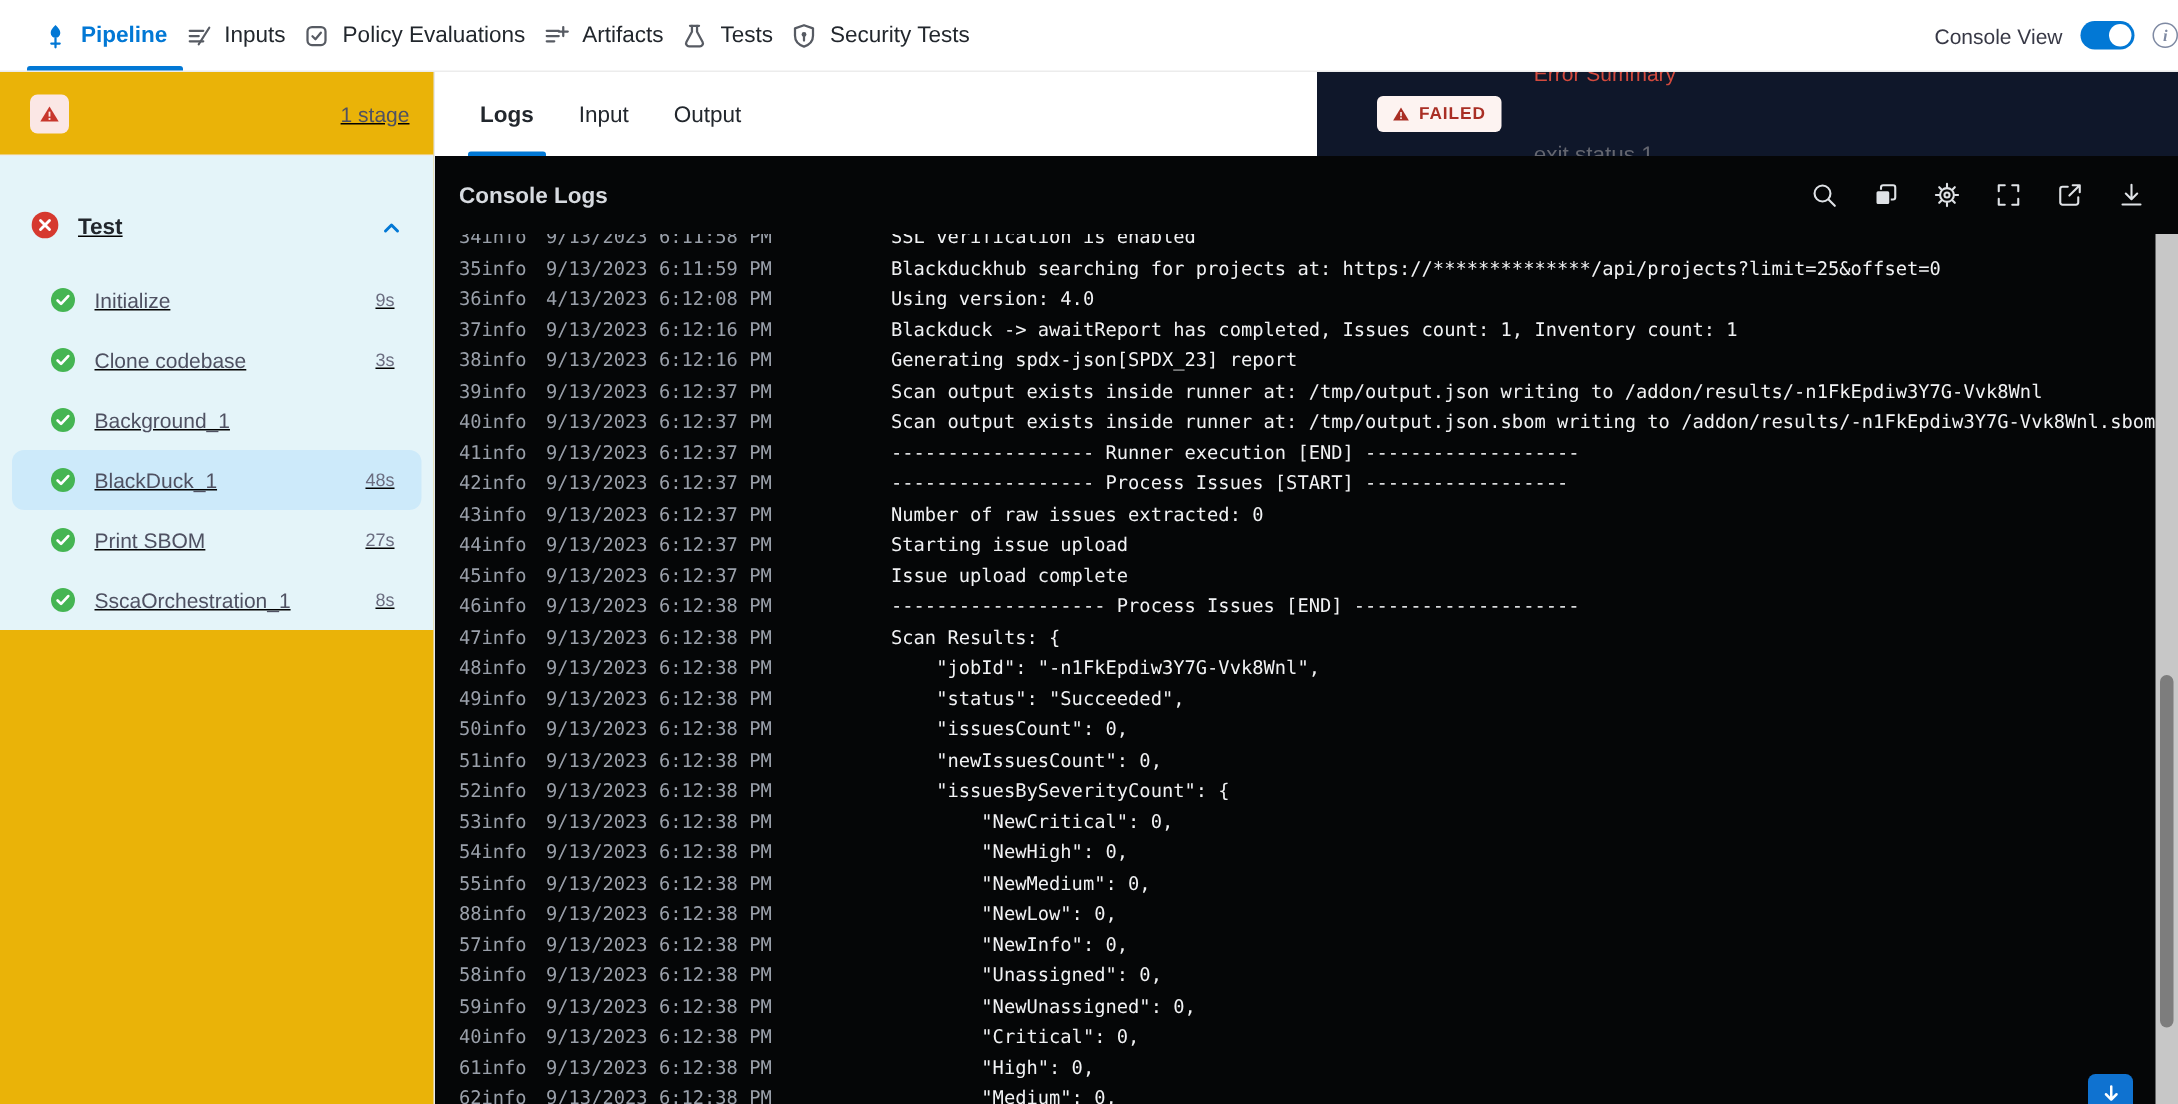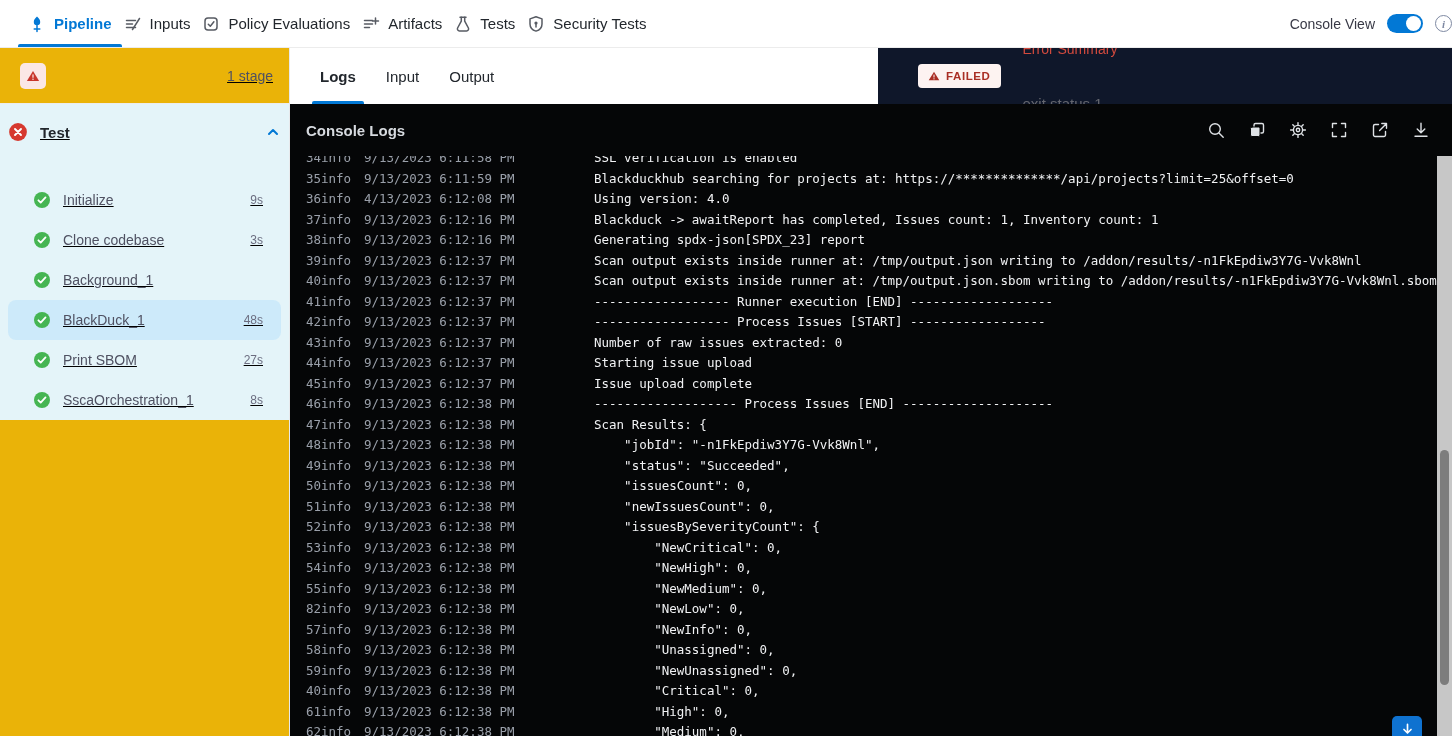--- a/index.html
+++ b/index.html
@@ -32,22 +32,22 @@
 
   
   .sidebar { position:absolute; top:48px; left:0; width:290px; bottom:0; background:#eab308;
     border-right:1px solid #e7e9ec; z-index:4;text-decoration:underline; }
   .sidebar-top { height:56px; display:flex; align-items:center; padding:0 16px 0 20px;
     border-bottom:1px solid #ececec; }
   .warn-chip { width:26px; height:26px; border-radius:5px; background:#fbe7e5;
     display:flex; align-items:center; justify-content:center; }
   .stage-count { margin-left:auto; font-size:14px; color:#4f5162; }
   .stage-section { background:#e4f4f9; }
-  .stage-header { height:56px; display:flex; align-items:center; gap:12px;
-    padding:0 8px; cursor:pointer; }
+  .stage-header { height:56px; display:flex; align-items:flex-end; gap:12px;
+    padding:0 20px; cursor:pointer; }
   .stage-name { font-size:15px; color:#22272d; font-weight:bold; flex:1; }
   .steps { padding:20px 8px 0 8px; }
   .step { height:40px; border-radius:8px; display:flex; align-items:center; gap:12px;
     padding:0 18px 0 25px; cursor:pointer; }
   .step.selected { background:#cdeafa; }
   .step-label { font-size:14px; color:#4f5162; flex:1; }
   .step-duration { font-size:12px; color:#6b6d80; }
 
   
   .main { position:absolute; top:48px; left:290px; right:0; bottom:0; }
@@ -319,21 +319,21 @@
           <div class="log-line"><span class="log-ln">46</span><span class="log-lvl">info</span><span class="log-ts">9/13/2023 6:12:38 PM</span><span class="log-msg">------------------- Process Issues [END] --------------------</span></div>
           <div class="log-line"><span class="log-ln">47</span><span class="log-lvl">info</span><span class="log-ts">9/13/2023 6:12:38 PM</span><span class="log-msg">Scan Results: {</span></div>
           <div class="log-line"><span class="log-ln">48</span><span class="log-lvl">info</span><span class="log-ts">9/13/2023 6:12:38 PM</span><span class="log-msg">    "jobId": "-n1FkEpdiw3Y7G-Vvk8Wnl",</span></div>
           <div class="log-line"><span class="log-ln">49</span><span class="log-lvl">info</span><span class="log-ts">9/13/2023 6:12:38 PM</span><span class="log-msg">    "status": "Succeeded",</span></div>
           <div class="log-line"><span class="log-ln">50</span><span class="log-lvl">info</span><span class="log-ts">9/13/2023 6:12:38 PM</span><span class="log-msg">    "issuesCount": 0,</span></div>
           <div class="log-line"><span class="log-ln">51</span><span class="log-lvl">info</span><span class="log-ts">9/13/2023 6:12:38 PM</span><span class="log-msg">    "newIssuesCount": 0,</span></div>
           <div class="log-line"><span class="log-ln">52</span><span class="log-lvl">info</span><span class="log-ts">9/13/2023 6:12:38 PM</span><span class="log-msg">    "issuesBySeverityCount": {</span></div>
           <div class="log-line"><span class="log-ln">53</span><span class="log-lvl">info</span><span class="log-ts">9/13/2023 6:12:38 PM</span><span class="log-msg">        "NewCritical": 0,</span></div>
           <div class="log-line"><span class="log-ln">54</span><span class="log-lvl">info</span><span class="log-ts">9/13/2023 6:12:38 PM</span><span class="log-msg">        "NewHigh": 0,</span></div>
           <div class="log-line"><span class="log-ln">55</span><span class="log-lvl">info</span><span class="log-ts">9/13/2023 6:12:38 PM</span><span class="log-msg">        "NewMedium": 0,</span></div>
-          <div class="log-line"><span class="log-ln">82</span><span class="log-lvl">info</span><span class="log-ts">9/13/2023 6:12:38 PM</span><span class="log-msg">        "NewLow": 0,</span></div>
+          <div class="log-line"><span class="log-ln">88</span><span class="log-lvl">info</span><span class="log-ts">9/13/2023 6:12:38 PM</span><span class="log-msg">        "NewLow": 0,</span></div>
           <div class="log-line"><span class="log-ln">57</span><span class="log-lvl">info</span><span class="log-ts">9/13/2023 6:12:38 PM</span><span class="log-msg">        "NewInfo": 0,</span></div>
           <div class="log-line"><span class="log-ln">58</span><span class="log-lvl">info</span><span class="log-ts">9/13/2023 6:12:38 PM</span><span class="log-msg">        "Unassigned": 0,</span></div>
           <div class="log-line"><span class="log-ln">59</span><span class="log-lvl">info</span><span class="log-ts">9/13/2023 6:12:38 PM</span><span class="log-msg">        "NewUnassigned": 0,</span></div>
           <div class="log-line"><span class="log-ln">40</span><span class="log-lvl">info</span><span class="log-ts">9/13/2023 6:12:38 PM</span><span class="log-msg">        "Critical": 0,</span></div>
           <div class="log-line"><span class="log-ln">61</span><span class="log-lvl">info</span><span class="log-ts">9/13/2023 6:12:38 PM</span><span class="log-msg">        "High": 0,</span></div>
           <div class="log-line"><span class="log-ln">62</span><span class="log-lvl">info</span><span class="log-ts">9/13/2023 6:12:38 PM</span><span class="log-msg">        "Medium": 0,</span></div>
         </div>
     </div>
     <div class="console-scrollbar">
       <div class="scroll-thumb"></div>

